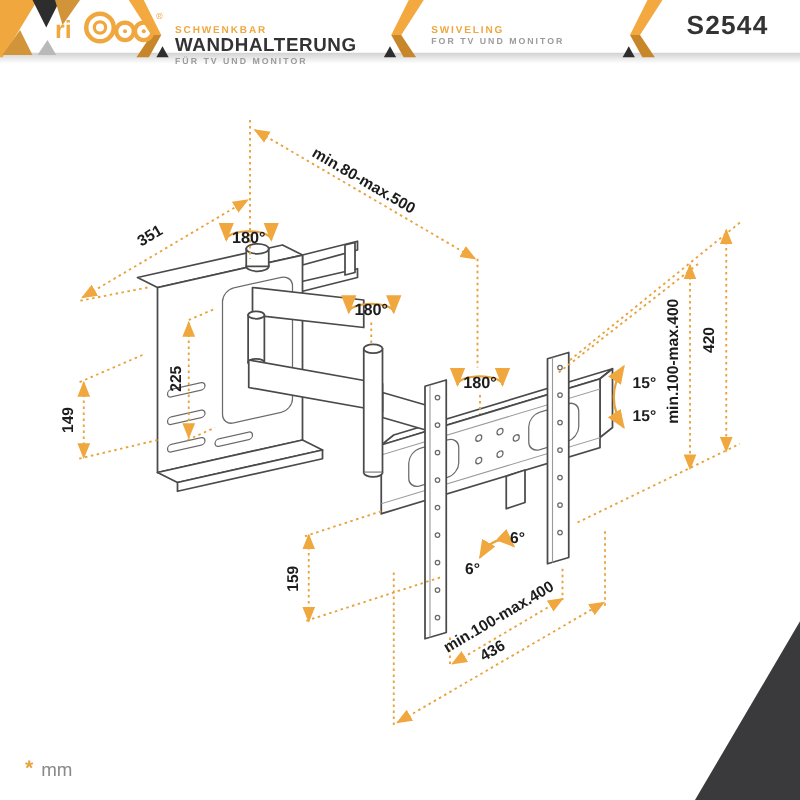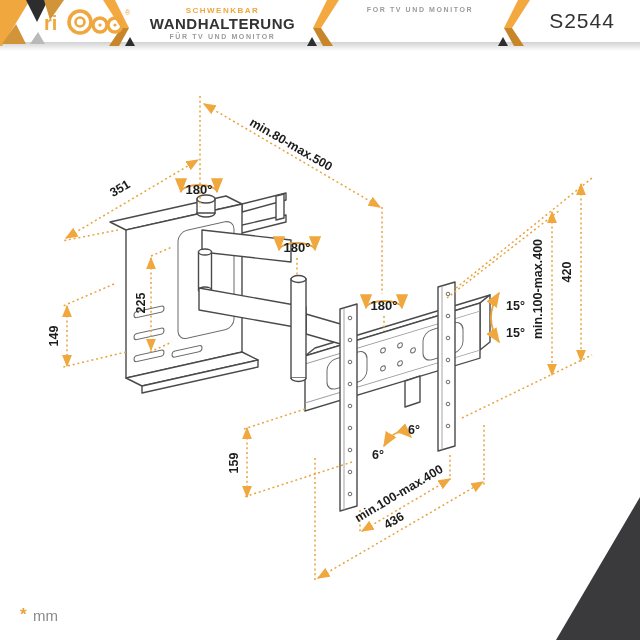--- a/index.html
+++ b/index.html
@@ -10,28 +10,28 @@
   
   .header{position:absolute;left:0;top:0;width:640px;height:42px;background:#fff;z-index:5;}
   .header-shadow{position:absolute;left:0;top:42px;width:640px;height:9px;z-index:4;
     background:linear-gradient(to bottom,rgba(0,0,0,0.18),rgba(0,0,0,0));}
   .corner-decor{position:absolute;left:0;top:0;width:110px;height:46px;z-index:6;}
   .logo{position:absolute;left:44px;top:4px;width:96px;height:36px;z-index:7;}
   .chev{position:absolute;top:0;width:40px;height:46px;z-index:6;}
   .chev1{left:99px;transform:scaleX(-1);}
   .chev2{left:303px;}
   .chev3{left:494px;}
-  .hsec{position:absolute;top:5px;text-align:center;z-index:6;}
+  .hsec{position:absolute;top:18px;z-index:6;}
   .hsec-de{left:140px;width:165px;}
   .hsec-en{left:345px;width:150px;}
   .tagline{font-size:8px;font-weight:bold;letter-spacing:1.5px;color:#EFA73E;line-height:11px;}
   .htitle{font-size:15px;font-weight:bold;letter-spacing:0.5px;color:#333;line-height:16px;white-space:nowrap;}
   .hsub{font-size:7px;font-weight:bold;letter-spacing:1.6px;color:#9b9b9b;line-height:10px;}
   .model{position:absolute;left:532px;top:9px;width:100px;text-align:center;z-index:6;
-    font-size:21px;font-weight:normal;letter-spacing:1px;color:#333;}
+    font-size:21px;font-weight:bold;letter-spacing:1px;color:#333;}
   
   .stage{position:absolute;left:0;top:0;width:640px;height:640px;z-index:1;}
   .draw{stroke:#4a4a4a;stroke-width:1.4;fill:#fff;stroke-linejoin:round;}
   .drawfill{stroke:#4a4a4a;stroke-width:1.4;fill:#fff;}
   .thin{stroke:#9a9a9a;stroke-width:0.9;fill:none;}
   .hole{stroke:#6a6a6a;stroke-width:1;fill:#fff;}
   .dim{stroke:#E8A33D;stroke-width:1.5;fill:none;stroke-dasharray:2 2.8;}
   .dims{stroke:#E8A33D;stroke-width:1.8;fill:none;}
   .lbl{font:bold 12.5px "Liberation Sans",sans-serif;fill:#1c1c1c;}
   .lbl2{font:bold 13px "Liberation Sans",sans-serif;fill:#1c1c1c;}
@@ -78,20 +78,21 @@
   <polygon points="10,28 18,28 30,46 20,46" fill="#C8862A"></polygon>
   <polygon points="4,46 14,46 9,37" fill="#2e2e2e"></polygon>
 </svg>
 
 <div class="hsec hsec-de">
   <div class="tagline">SCHWENKBAR</div>
   <div class="htitle">WANDHALTERUNG</div>
   <div class="hsub">FÜR TV UND MONITOR</div>
 </div>
 <div class="hsec hsec-en">
+  <div class="tagline">SWIVELING</div>
   <div class="hsub">FOR TV UND MONITOR</div>
 </div>
 <div class="model">S2544</div>
 
 <svg class="stage" viewBox="0 0 640 640">
   <defs>
     <marker id="ah" viewBox="0 0 10 8" refX="9" refY="4" markerWidth="8.5" markerHeight="7" orient="auto-start-reverse">
       <path d="M0,0 L10,4 L0,8 z" fill="#EFA73E"></path>
     </marker>
   </defs>

